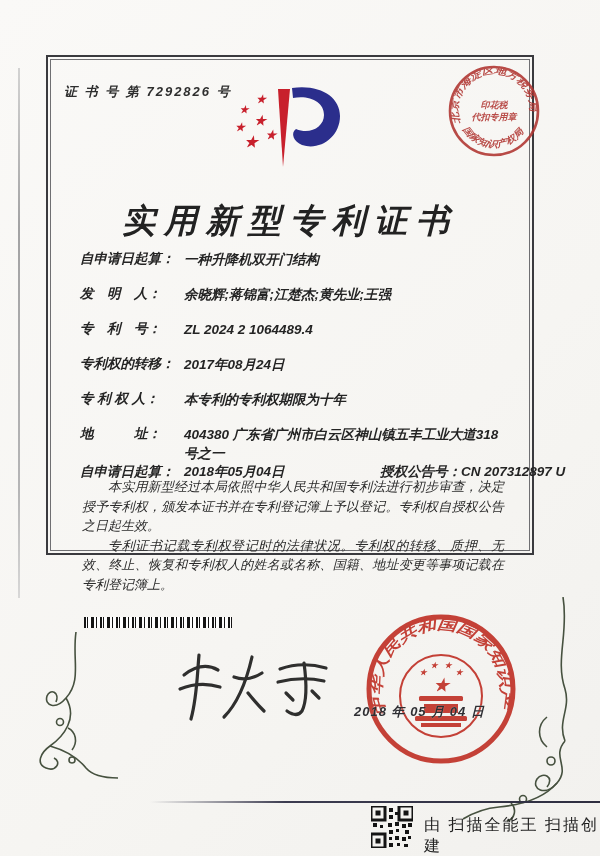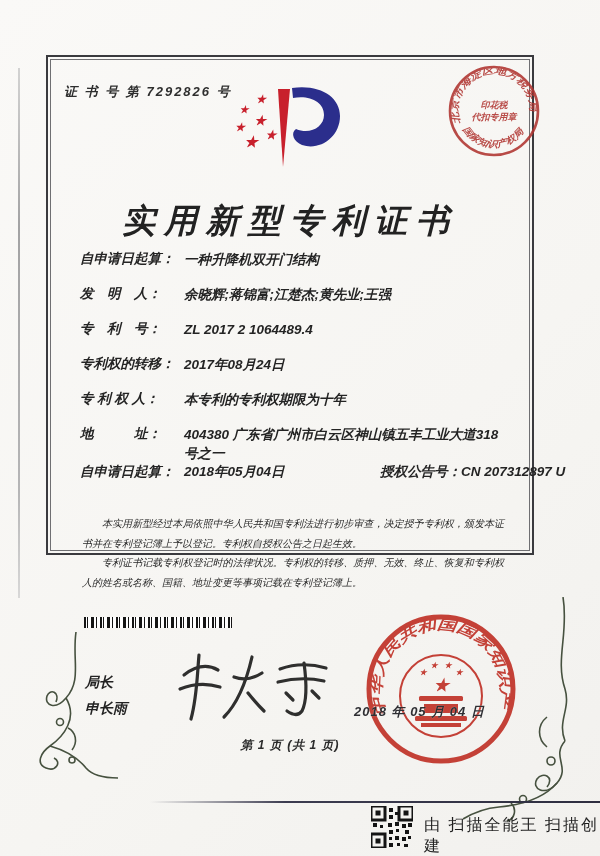--- a/index.html
+++ b/index.html
@@ -14,21 +14,21 @@
   .cert-no { position:absolute; left:16px; top:26px; font-size:13px; font-weight:bold; letter-spacing:2px; color:#2e2e2e; }
   .logo { position:absolute; left:168px; top:26px; width:150px; height:90px; }
   .title { position:absolute; left:0; top:114px; width:100%; text-align:center;
     font-family:"Liberation Serif", serif; font-size:33px; font-weight:bold; letter-spacing:9px; color:#222;margin-top:28px; }
   .fields { position:absolute; left:32px; top:0; width:425px; }
   .field-row { position:absolute; left:0; font-size:13.5px; font-weight:bold; color:#242424; }
   .field-label { display:inline-block; width:104px; white-space:pre; vertical-align:top; }
   .field-value { display:inline-block; width:316px; vertical-align:top; line-height:19px; }
   .grant-no { position:absolute; left:300px; top:0; width:220px; white-space:nowrap; }
   .paras { position:absolute; left:34px; top:420px; width:422px; font-family:"Liberation Serif", serif;
-    font-size:10px; line-height:19.5px; color:#2a2a2a; text-align:justify; font-weight:500;margin-top:37px; }
+    font-size:13px; line-height:19.5px; color:#2a2a2a; text-align:justify; font-weight:500; }
   .paras p { text-indent:2em; }
   .barcode { position:absolute; left:36px; top:560px; width:148px; height:11px;
     background:repeating-linear-gradient(90deg,#151515 0 2px,#fff 2px 3px,#151515 3px 4px,#fff 4px 7px,#151515 7px 10px,#fff 10px 12px,#151515 12px 13px,#fff 13px 16px); }
   .director { position:absolute; left:37px; top:612px; font-size:14px; font-weight:bold; line-height:26px; color:#222; }
   .signature { position:absolute; left:120px; top:588px; width:180px; height:85px; }
   .page-footer { position:absolute; left:0; top:680px; width:100%; text-align:center; font-size:12px; font-weight:bold; color:#2c2c2c; letter-spacing:1px; }
   .seal-tax { position:absolute; left:398px; top:6px; width:96px; height:96px; opacity:.88; }
   .seal-cnipa { position:absolute; left:315px; top:554px; width:156px; height:156px; opacity:.92; }
   .seal-date { position:absolute; left:306px; top:646px; width:170px; font-size:13px; font-weight:bold; letter-spacing:1px; color:#2f2f33; text-shadow:0 0 1px rgba(255,255,255,.6); }
   .ornament-bl { position:absolute; left:-14px; top:575px; width:84px; height:150px; }
@@ -70,21 +70,21 @@
     <div class="title">实用新型专利证书</div>
 
     <div class="fields">
       <div class="field-row" style="top:193px">
         <span class="field-label">自申请日起算：</span><span class="field-value">一种升降机双开门结构</span>
       </div>
       <div class="field-row" style="top:228px">
         <span class="field-label">发　明　人：</span><span class="field-value">余晓辉;蒋锦富;江楚杰;黄先业;王强</span>
       </div>
       <div class="field-row" style="top:263px">
-        <span class="field-label">专　利　号：</span><span class="field-value">ZL 2017 2 1064489.4</span>
+        <span class="field-label">专　利　号：</span><span class="field-value">ZL 2024 2 1064489.4</span>
       </div>
       <div class="field-row" style="top:298px">
         <span class="field-label">专利权的转移：</span><span class="field-value">2017年08月24日</span>
       </div>
       <div class="field-row" style="top:333px">
         <span class="field-label">专 利 权 人：</span><span class="field-value">本专利的专利权期限为十年</span>
       </div>
       <div class="field-row" style="top:368px">
         <span class="field-label">地　　　址：</span><span class="field-value">404380 广东省广州市白云区神山镇五丰工业大道318号之一</span>
       </div>
@@ -94,41 +94,36 @@
       </div>
     </div>
 
     <div class="paras">
       <p>本实用新型经过本局依照中华人民共和国专利法进行初步审查，决定授予专利权，颁发本证书并在专利登记簿上予以登记。专利权自授权公告之日起生效。</p>
       <p>专利证书记载专利权登记时的法律状况。专利权的转移、质押、无效、终止、恢复和专利权人的姓名或名称、国籍、地址变更等事项记载在专利登记簿上。</p>
     </div>
 
     <div class="barcode"></div>
 
-    <div class="director">
-      <div>局长</div>
-      <div>申长雨</div>
-    </div>
 
     <svg class="signature" viewBox="0 0 180 85" aria-hidden="true">
       <g fill="none" stroke="#141414" stroke-width="3.2" stroke-linecap="round" opacity=".88">
         <path d="M16,30 Q34,16 50,25"></path>
         <path d="M31,10 C29,32 29,52 23,74"></path>
         <path d="M12,44 Q32,36 52,42"></path>
         <path d="M84,12 C78,38 68,60 56,72"></path>
         <path d="M66,32 Q80,37 94,28"></path>
         <path d="M80,48 Q88,58 96,66"></path>
         <path d="M112,24 Q134,16 158,23"></path>
         <path d="M136,18 C139,40 139,56 134,66 Q129,73 119,66"></path>
         <path d="M110,37 Q134,31 156,36"></path>
         <path d="M118,48 l7,7 M144,46 l7,7"></path>
       </g>
     </svg>
 
-    <div class="page-footer">第 1 页 (共 1 页)</div>
 
     <svg class="seal-tax" viewBox="0 0 96 96" aria-hidden="true">
       <circle cx="48" cy="48" r="44" fill="none" stroke="#b03430" stroke-width="2.6"></circle>
       <defs>
         <path id="taxTop" d="M14.5,60 A36 36 0 1 1 81.5,60"></path>
         <path id="taxBot" d="M16.8,66 A36 36 0 0 0 79.2,66"></path>
       </defs>
       <text class="seal-arc-sm"><textPath href="#taxTop" textLength="128" lengthAdjust="spacingAndGlyphs">北京市海淀区地方税务局</textPath></text>
       <text class="seal-arc-sm"><textPath href="#taxBot" textLength="72" lengthAdjust="spacingAndGlyphs">国家知识产权局</textPath></text>
       <text class="seal-center-sm" x="48" y="45" text-anchor="middle">印花税</text>

